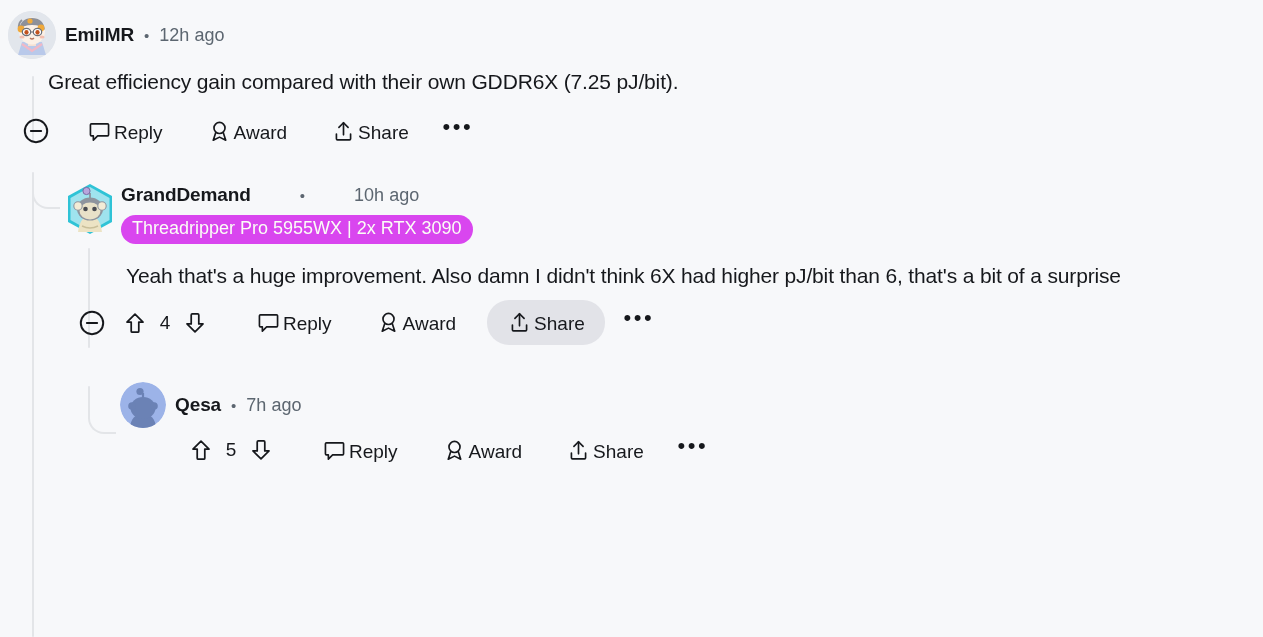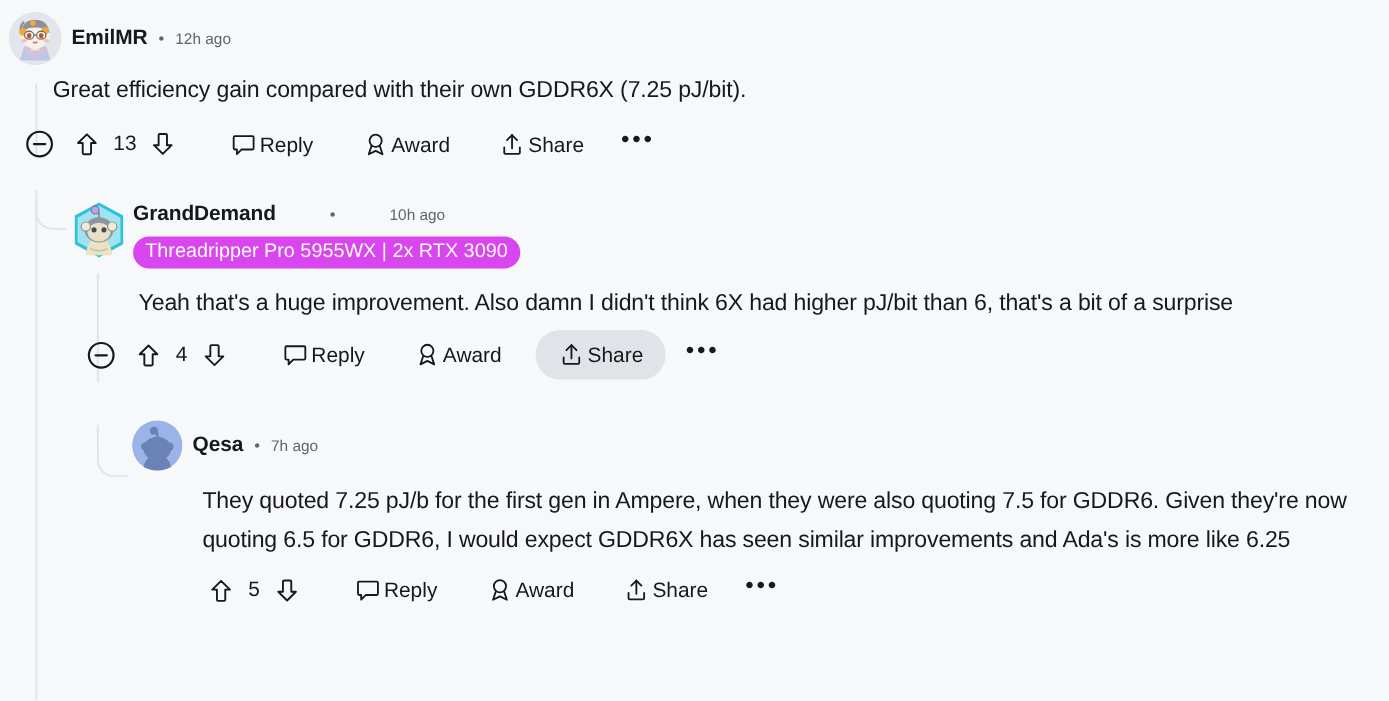--- a/index.html
+++ b/index.html
@@ -52,21 +52,21 @@
     color: #16181c;
     letter-spacing: -0.1px;
   }
   .dot {
     color: #5c6670;
     font-size: 15px;
     line-height: 1;
     padding: 0 1px;
   }
   .ago {
-    font-size: 14px;
+    font-size: 18px;
     color: #5c6670;
     font-weight: normal;
   }
   .name-row { display: flex; align-items: center; gap: 9px; }
 
   .flair {
     display: inline-block;
     margin-top: 5px;
     padding: 2px 11px 4px 11px;
     background: #d946ef;
@@ -190,33 +190,20 @@
 
     <div class="body" style="margin-left:40px; margin-top:12px; max-width:1100px;">Great efficiency gain compared with their own GDDR6X (7.25 pJ/bit).</div>
 
     <div class="actions" style="margin-left:8px; margin-top:10px;">
       <div class="act collapse">
         <svg width="28" height="28" viewBox="0 0 24 24">
           <circle cx="12" cy="12" r="9.6" fill="none" stroke="#16181c" stroke-width="1.7"></circle>
           <path d="M7.6 12 h8.8" stroke="#16181c" stroke-width="1.7" stroke-linecap="round"></path>
         </svg>
       </div>
-      <div class="act vote" style="padding-left:6px;">
-        <span class="icnbtn">
-          <svg width="26" height="26" viewBox="0 0 24 24">
-            <path d="M12 3.8 L19.4 11.1 h-3.9 v8.4 a1 1 0 0 1 -1 1 h-5 a1 1 0 0 1 -1 -1 v-8.4 H4.6 Z" fill="none" stroke="#16181c" stroke-width="1.6" stroke-linejoin="round"></path>
-          </svg>
-        </span>
-        <span class="num">13</span>
-        <span class="icnbtn">
-          <svg width="26" height="26" viewBox="0 0 24 24">
-            <path d="M12 20.2 L4.6 12.9 h3.9 V4.5 a1 1 0 0 1 1 -1 h5 a1 1 0 0 1 1 1 v8.4 h3.9 Z" fill="none" stroke="#16181c" stroke-width="1.6" stroke-linejoin="round"></path>
-          </svg>
-        </span>
-      </div>
       <div class="act" style="margin-left:18px;">
         <svg width="25" height="25" viewBox="0 0 24 24">
           <path d="M4.3 4.6 h15.4 a1 1 0 0 1 1 1 v9.6 a1 1 0 0 1 -1 1 H10.2 L6.1 20.3 v-4.1 H4.3 a1 1 0 0 1 -1 -1 V5.6 a1 1 0 0 1 1 -1 z" fill="none" stroke="#16181c" stroke-width="1.6" stroke-linejoin="round"></path>
         </svg>
         <span>Reply</span>
       </div>
       <div class="act" style="margin-left:18px;">
         <svg width="25" height="25" viewBox="0 0 24 24">
           <circle cx="12" cy="8.6" r="5.3" fill="none" stroke="#16181c" stroke-width="1.6"></circle>
           <path d="M8.5 12.8 L6.0 20.4 L12 17.4 L18 20.4 L15.5 12.8" fill="none" stroke="#16181c" stroke-width="1.6" stroke-linejoin="round"></path>
@@ -327,21 +314,20 @@
       </div>
       <div class="head-col">
         <div class="name-row">
           <span class="uname">Qesa</span>
           <span class="dot">•</span>
           <span class="ago">7h ago</span>
         </div>
       </div>
     </div>
 
-    <div class="body" style="margin-left:64px; margin-top:16px; max-width:1062px;">They quoted 7.25 pJ/b for the first gen in Ampere, when they were also quoting 7.5 for GDDR6. Given they're now quoting 6.5 for GDDR6, I would expect GDDR6X has seen similar improvements and Ada's is more like 6.25</div>
 
     <div class="actions" style="margin-left:58px; margin-top:6px;">
       <div class="act vote" style="padding-left:6px;">
         <span class="icnbtn">
           <svg width="26" height="26" viewBox="0 0 24 24">
             <path d="M12 3.8 L19.4 11.1 h-3.9 v8.4 a1 1 0 0 1 -1 1 h-5 a1 1 0 0 1 -1 -1 v-8.4 H4.6 Z" fill="none" stroke="#16181c" stroke-width="1.6" stroke-linejoin="round"></path>
           </svg>
         </span>
         <span class="num">5</span>
         <span class="icnbtn">

